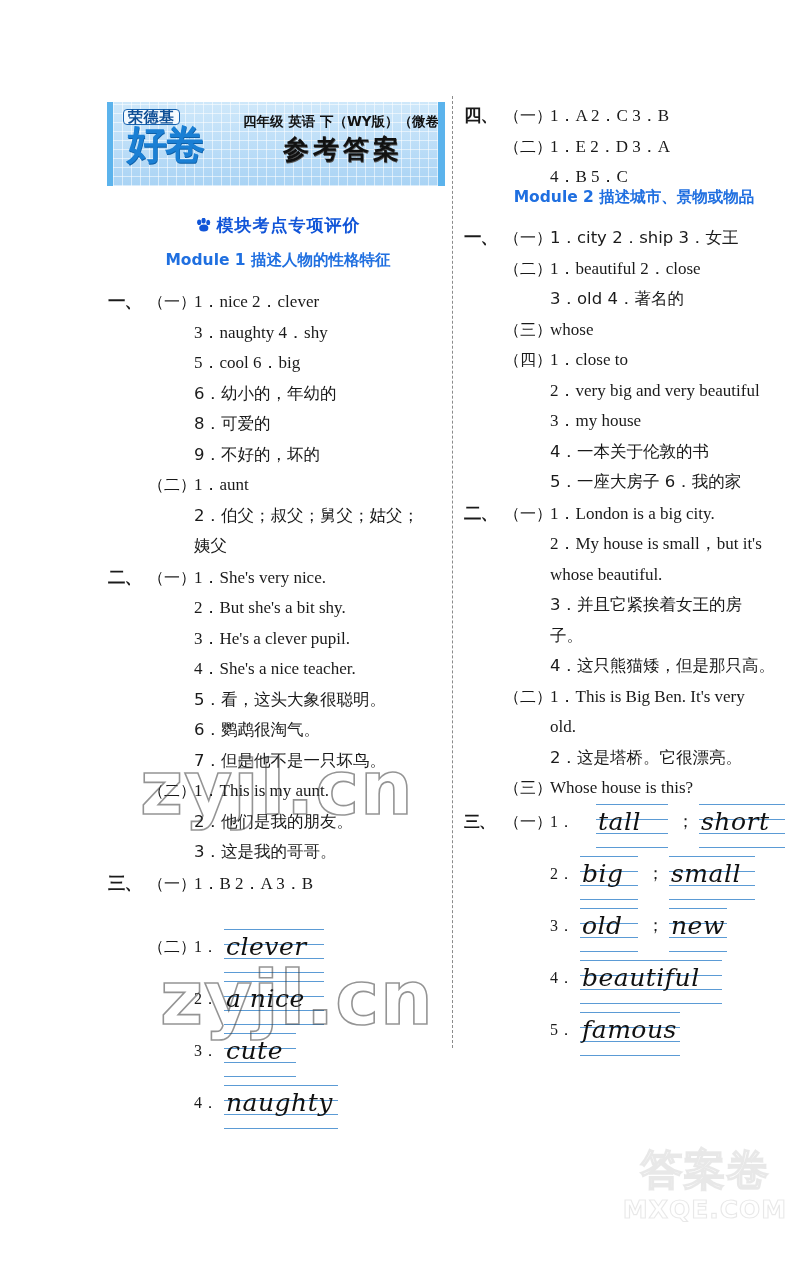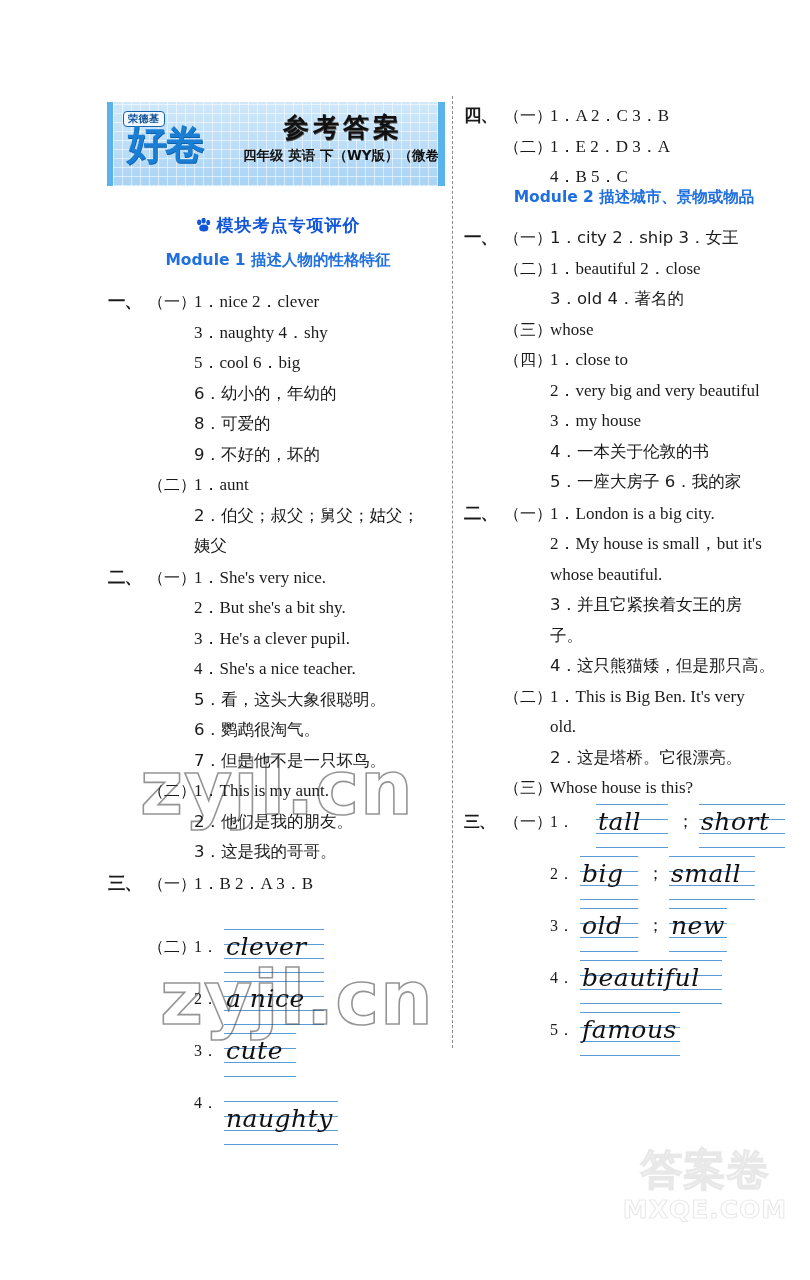--- a/index.html
+++ b/index.html
@@ -44,21 +44,21 @@
     width: 128px;
     height: 72px;
   }
   .brand-box {
     display: inline-block;
     border: 1.6px solid #1763b0;
     border-radius: 4px;
     background: rgba(255,255,255,0.75);
     padding: 0px 4px 1px 4px;
     font-family: "Liberation Sans", "DejaVu Sans", sans-serif;
-    font-size: 10px;
+    font-size: 15px;
     font-weight: bold;
     color: #0f4f96;
     letter-spacing: 0.5px;
     line-height: 13px;
   }
   .brand-script {
     position: absolute;
     left: 4px;
     top: 14px;
     font-family: "DejaVu Sans", sans-serif;
@@ -258,22 +258,22 @@
 </style>
 </head>
 <body>
 
 <div id="header-banner">
   <div class="brand-wrap">
     <span class="brand-box">荣德基</span>
     <div class="brand-script">好卷</div>
   </div>
   <div class="header-titles">
+    <div id="answers-subtitle">四年级 英语 下（WY版）（微卷）</div>
     <div id="answers-title">参考答案</div>
-    <div id="answers-subtitle">四年级 英语 下（WY版）（微卷）</div>
   </div>
 </div>
 
 <div id="column-divider"></div>
 
 <div class="column" id="left-column">
 
   <div style="position:absolute; top:214px; left:0; width:340px;">
     <div class="chapter-heading">
       <span class="paw-icon">
@@ -434,21 +434,21 @@
             <span class="r3"></span>
             <span class="r4"></span>
           </span>
           <span class="hw-word">cute</span>
         </span>
       </div>
       <div class="hw-row">
         <span class="big-num hw-numlabel"></span>
         <span class="paren-num hw-numlabel"></span>
         <span class="hw-numlabel" style="width: 30px; flex: 0 0 30px;">4．</span>
-        <span class="hw-slot" style="width: 114px; margin-top: 16px;">
+        <span class="hw-slot" style="width: 114px;">
           <span class="hw-rules">
             <span class="r1"></span>
             <span class="r2"></span>
             <span class="r3"></span>
             <span class="r4"></span>
           </span>
           <span class="hw-word">naughty</span>
         </span>
       </div>
     </div>

